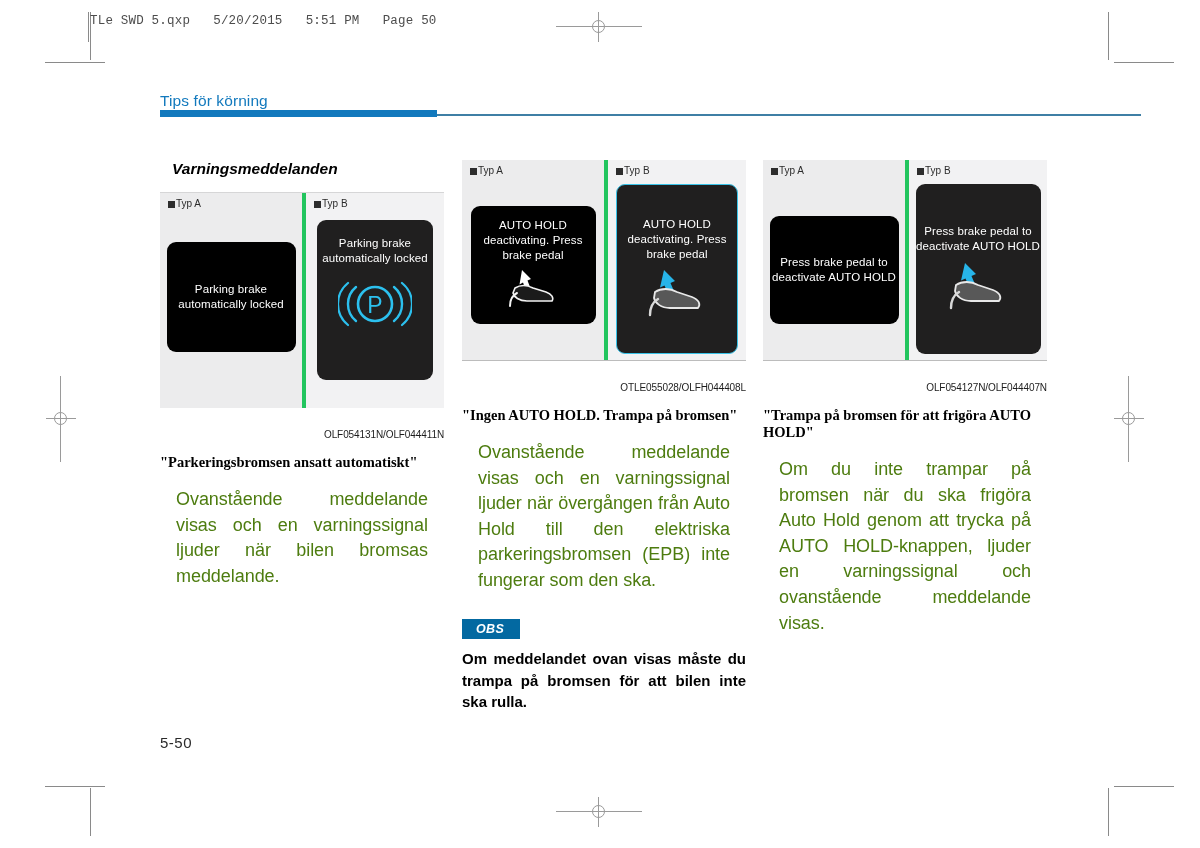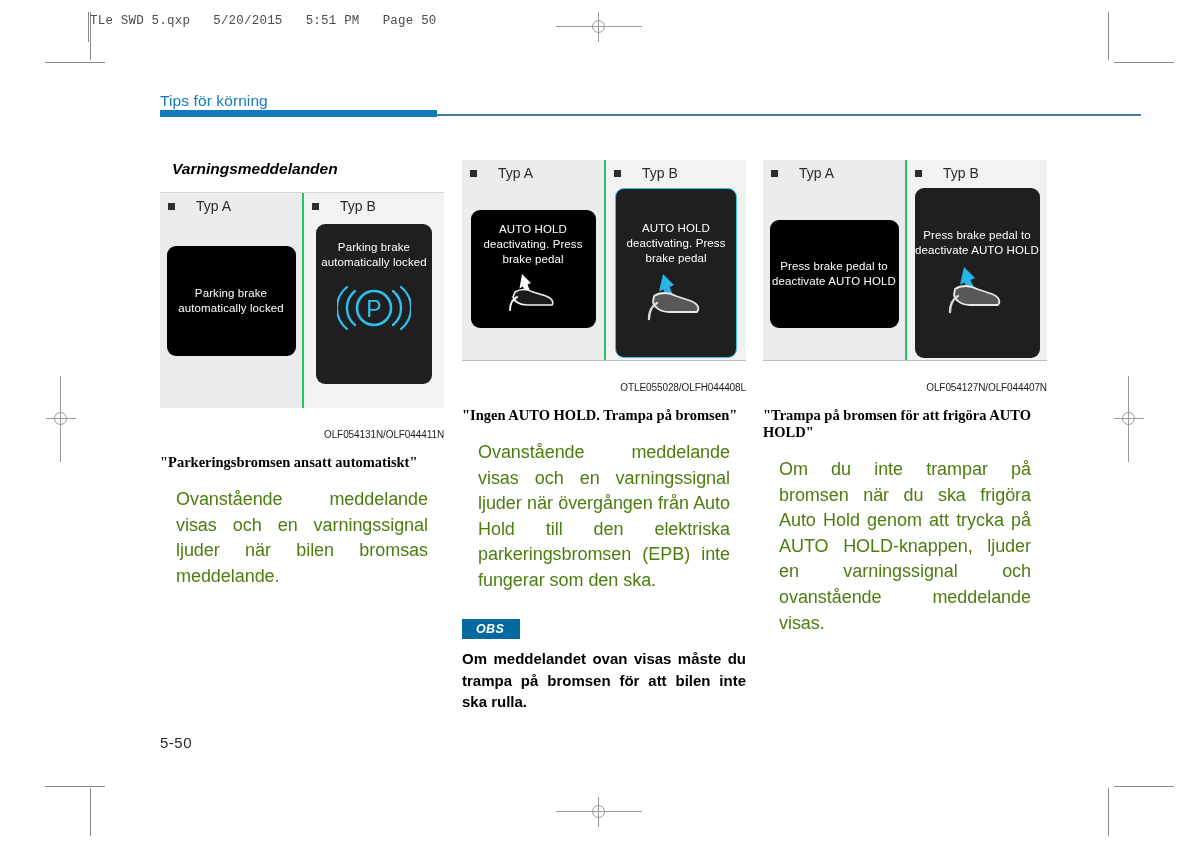--- a/index.html
+++ b/index.html
@@ -111,30 +111,30 @@
   }
   .fig-panels.nolabelgap { border-top: none; }
   .panel {
     position: relative;
     box-sizing: border-box;
     display: flex;
     flex-direction: column;
     align-items: center;
   }
   .panel.a { width: 50%; background: #ececed; }
-  .panel.b { width: 50%; background: #f2f2f3; border-left: 2px solid #22c55e; }
+  .panel.b { width: 50%; background: #f2f2f3; border-left: 4px solid #22c55e; }
 
   .panel-label {
     align-self: flex-start;
-    font-size: 14px;
+    font-size: 10px;
     color: #2b2b2b;
     padding: 6px 0 0 8px;
     display: flex;
     align-items: center;
-    gap: 21px;
+    gap: 1px;
     line-height: 1;
   }
   .sq {
     display: inline-block;
     width: 7px; height: 7px;
     background: #2d2d2d;
   }
 
   
   .screen {

